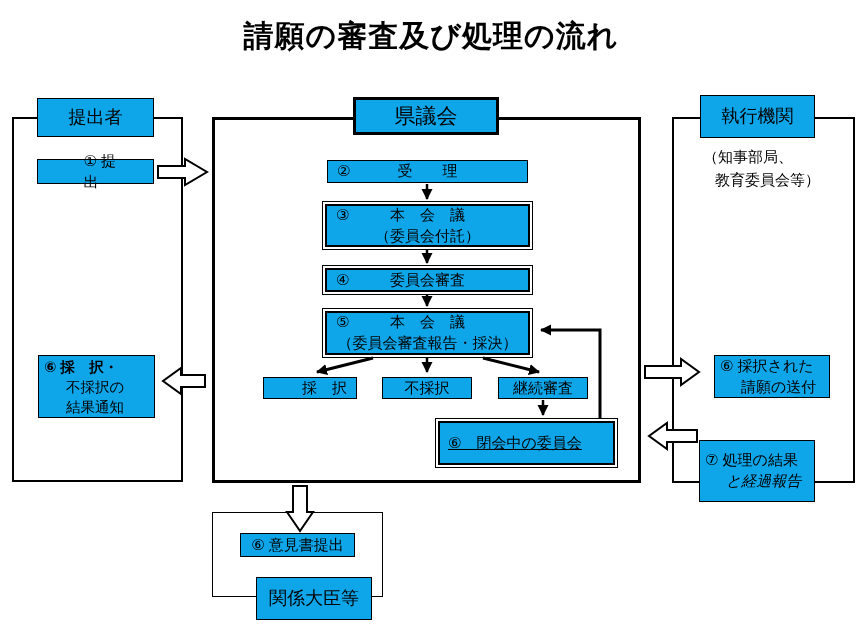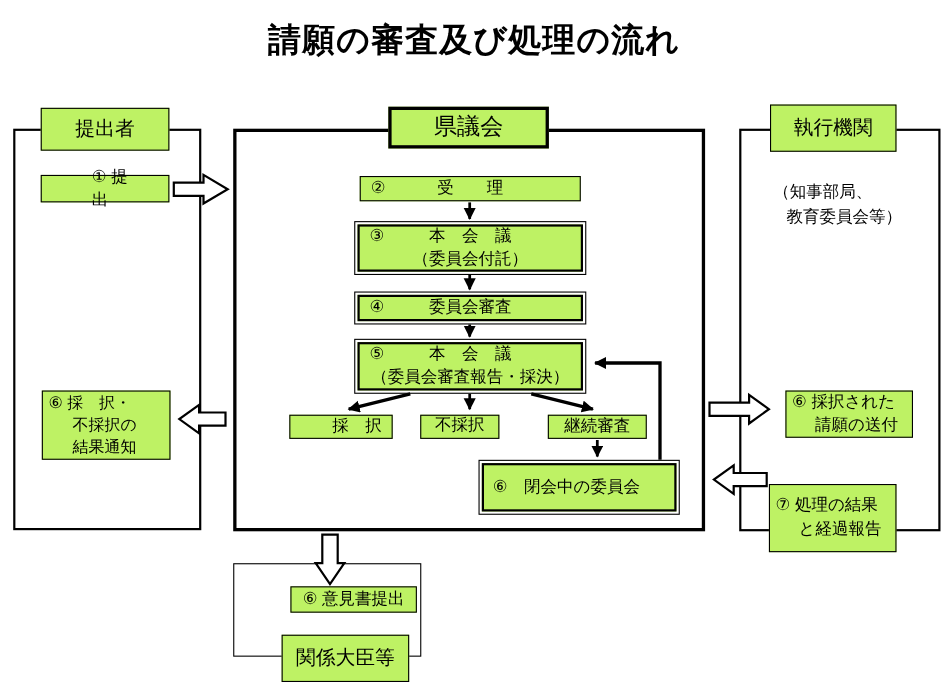--- a/index.html
+++ b/index.html
@@ -7,21 +7,21 @@
     position:relative;width:862px;height:630px;background:#fff;overflow:hidden;
     font-family:"Liberation Sans","DejaVu Sans",sans-serif;color:#000;
   }
   .title{
     position:absolute;top:16px;left:0;width:100%;text-align:center;
     font-size:30px;font-weight:bold;letter-spacing:1px;
   }
   .outer{position:absolute;border:2px solid #000;box-sizing:border-box;background:#fff;}
   .outer.thick{border-width:3px;}
   .box{
-    position:absolute;background:#bef264;border:1.5px solid #000;box-sizing:border-box;
+    position:absolute;background:#0ea5e9;border:1.5px solid #000;box-sizing:border-box;
     display:flex;flex-direction:column;align-items:center;justify-content:center;
     font-size:15px;line-height:1.38;
   }
   .dbl{border:2px solid #000;outline:1px solid #000;outline-offset:2px;}
   .hdr{font-size:18px;}
   .hdr-big{font-size:21px;border-width:3px;}
   .ln{position:relative;width:100%;text-align:center;}
   .num{position:absolute;left:9px;}
   .la{align-items:flex-start;text-align:left;}
   .la .ln{text-align:left;}
@@ -40,21 +40,21 @@
   <div class="outer" style="left:672px;top:117px;width:183px;height:366px;"></div>
   <div class="outer" style="left:212px;top:512px;width:171px;height:85px;border-width:1.5px;"></div>
 
   <div class="box hdr" style="left:37px;top:98px;width:117px;height:39px;">
     <div class="ln">提出者</div>
   </div>
   <div class="box" style="left:37px;top:159px;width:117px;height:25px;padding-left:42px;">
     <div class="ln" style="text-align:left;padding-left:7px;">① 提　　出</div>
   </div>
   <div class="box la" style="left:38px;top:355px;width:117px;height:63px;font-size:14.5px;">
-    <div class="ln" style="padding-left:5px;">⑥ 採　択・</div>
+    <div class="ln" style="padding-left:5px;font-weight:bold;">⑥ 採　択・</div>
     <div class="ln" style="padding-left:27px;">不採択の</div>
     <div class="ln" style="padding-left:27px;">結果通知</div>
   </div>
 
   <div class="box hdr-big" style="left:353px;top:97px;width:146px;height:38px;">
     <div class="ln">県議会</div>
   </div>
 
   <div class="box" style="left:327px;top:160px;width:201px;height:23px;">
     <div class="ln">
@@ -82,48 +82,48 @@
     <div class="ln">
       <span class="num">⑤</span>
       <span>本　会　議</span>
     </div>
     <div class="ln">（委員会審査報告・採決）</div>
   </div>
 
   <div class="box" style="left:263px;top:377px;width:94px;height:22px;padding-left:29px;">
     <div class="ln">採　択</div>
   </div>
-  <div class="box" style="left:382px;top:377px;width:72px;height:22px;justify-content:flex-end;">
+  <div class="box" style="left:382px;top:377px;width:90px;height:22px;">
     <div class="ln">不採択</div>
   </div>
   <div class="box" style="left:498px;top:377px;width:90px;height:22px;">
     <div class="ln">継続審査</div>
   </div>
 
   <div class="box dbl la" style="left:438px;top:421px;width:177px;height:44px;">
-    <div class="ln" style="padding-left:8px;">⑥　閉会中の委員会</div>
+    <div class="ln" style="padding-left:8px;text-decoration:underline;">⑥　閉会中の委員会</div>
   </div>
 
   <div class="box hdr" style="left:700px;top:95px;width:115px;height:43px;">
     <div class="ln">執行機関</div>
   </div>
-  <div class="freetext" style="left:703px;top:163px;">
+  <div class="freetext" style="left:703px;top:145px;">
     <div>（知事部局、</div>
     <div style="padding-left:12px;">教育委員会等）</div>
   </div>
   <div class="box la" style="left:714px;top:355px;width:116px;height:43px;">
     <div class="ln" style="padding-left:5px;">⑥ 採択された</div>
     <div class="ln" style="padding-left:26px;">請願の送付</div>
   </div>
   <div class="box la" style="left:699px;top:440px;width:116px;height:62px;">
     <div class="ln" style="padding-left:5px;">⑦ 処理の結果</div>
-    <div class="ln" style="padding-left:26px;">と経過報告</div>
+    <div class="ln" style="padding-left:26px;font-style:italic;">と経過報告</div>
   </div>
 
-  <div class="box" style="left:240px;top:533px;width:115px;height:24px;margin-left:24px;">
+  <div class="box" style="left:240px;top:533px;width:115px;height:24px;">
     <div class="ln">⑥ 意見書提出</div>
   </div>
   <div class="box hdr" style="left:240px;top:577px;width:116px;height:43px;margin-left:16px;">
     <div class="ln">関係大臣等</div>
   </div>
 
   <svg class="overlay" width="862" height="630" viewBox="0 0 862 630">
     <defs>
       <marker id="ah" markerUnits="userSpaceOnUse" markerWidth="12" markerHeight="12" refX="10" refY="5.5" orient="auto">
         <path d="M0,0 L11,5.5 L0,11 Z" fill="#000"></path>

